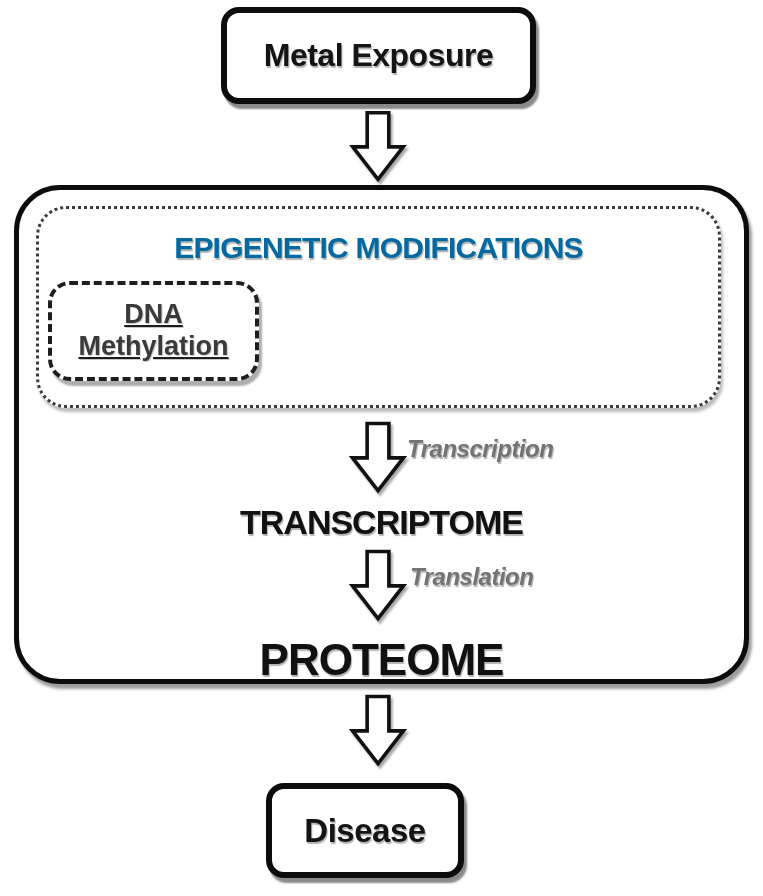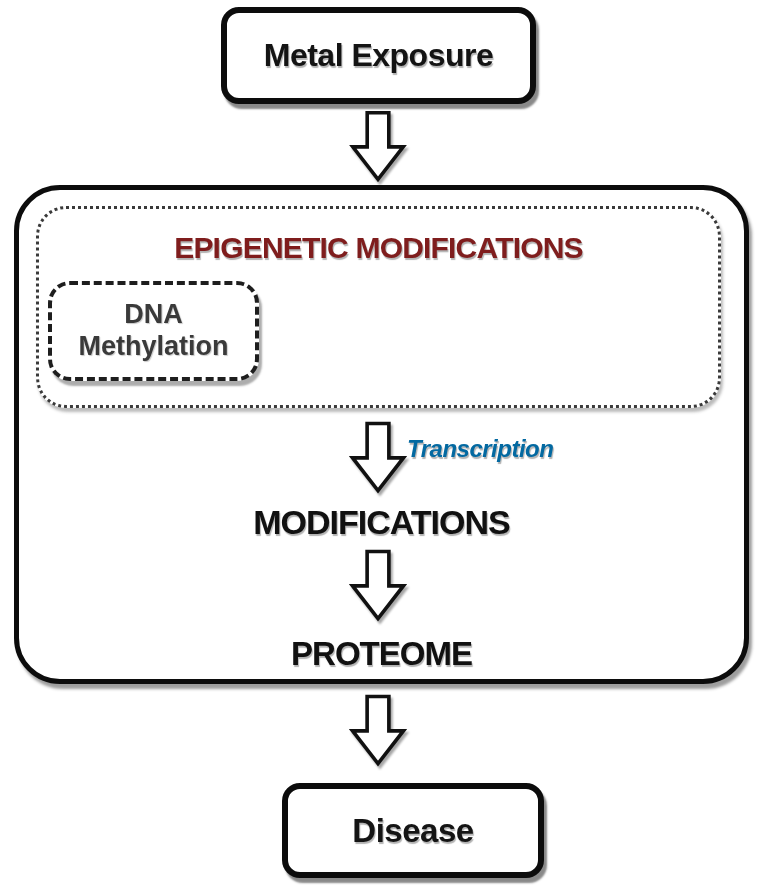--- a/index.html
+++ b/index.html
@@ -32,21 +32,21 @@
   }
   .solid-box .box-label {
     font-weight: 700;
     color: #141414;
     letter-spacing: -0.5px;
     text-shadow: 1px 1.5px 1px rgba(0,0,0,0.30);
     white-space: nowrap;
   }
   .metal-box  { left: 221px; top: 7px;   width: 315px; height: 97px; }
   .metal-box .box-label { font-size: 32px; }
-  .disease-box{ left: 282px; top: 783px; width: 262px; height: 95px; }
+  .disease-box{ left: 266px; top: 783px; width: 198px; height: 95px; }
   .disease-box .box-label { font-size: 33px; }
 
   
   .omics-container {
     position: absolute;
     left: 14px; top: 185px;
     width: 735px; height: 499px;
     background: #ffffff;
     border: 5px solid #0c0c0c;
     border-radius: 46px;
@@ -64,30 +64,31 @@
     box-shadow: 2px 4px 3px rgba(60,60,60,0.35);
     box-sizing: border-box;
   }
   .epi-title {
     position: absolute;
     left: 0; right: 0; top: 22px;
     text-align: center;
     font-size: 30px;
     font-weight: 700;
     letter-spacing: -0.8px;
-    color: #7f1d1d;
+    color: #0369a1;
     text-shadow: 1px 1.5px 1px rgba(0,0,0,0.30);
   }
   .epi-items {
     position: absolute;
     left: 9px; right: 9px; top: 72px;
     height: 100px;
     display: flex;
     justify-content: space-between;
     align-items: stretch;
+    text-decoration: underline;
   }
   .epi-item {
     display: flex;
     align-items: center;
     justify-content: center;
     text-align: center;
     border: 4px dashed #1e1e1e;
     border-radius: 22px;
     background: #ffffff;
     box-shadow: 3px 5px 2px rgba(50,50,50,0.40);
@@ -118,29 +119,29 @@
   .flow-node {
     position: absolute;
     left: 0; right: 0;
     text-align: center;
     font-weight: 700;
     color: #111111;
     letter-spacing: -1px;
     text-shadow: 1px 2px 1px rgba(0,0,0,0.30);
   }
   .transcriptome-node { top: 313px; font-size: 34px; }   
-  .proteome-node      { top: 445px; font-size: 33px; }
+  .proteome-node      { top: 445px; font-size: 44px; }
 
   
   .arrow-label {
     position: absolute;
     font-style: italic;
     font-weight: 700;
     font-size: 24px;
-    color: #0369a1;
+    color: #737373;
     letter-spacing: -0.5px;
     text-shadow: 1px 1.5px 1px rgba(0,0,0,0.30);
     white-space: nowrap;
   }
   .transcription-label { left: 407px; top: 435px; }
   .translation-label   { left: 410px; top: 563px; }
 </style>
 </head>
 <body>
 
@@ -158,32 +159,33 @@
 
     <div class="epi-box">
       <div class="epi-title">EPIGENETIC MODIFICATIONS</div>
       <div class="epi-items">
         <div class="epi-item epi-item-1">
           <span class="wrap2">DNA Methylation</span>
         </div>
       </div>
     </div>
 
-    <div class="flow-node transcriptome-node">MODIFICATIONS</div>
+    <div class="flow-node transcriptome-node">TRANSCRIPTOME</div>
     <div class="flow-node proteome-node">PROTEOME</div>
   </div>
 
   <svg class="arrow-svg arrow-2" width="58" height="76" viewBox="0 0 64 80">
     <polygon points="20,3 44,3 44,41 60,41 32,77 4,41 20,41" fill="#ffffff" stroke="#111111" stroke-width="4" stroke-linejoin="miter"></polygon>
   </svg>
   <span class="arrow-label transcription-label">Transcription</span>
 
   <svg class="arrow-svg arrow-3" width="58" height="76" viewBox="0 0 64 80">
     <polygon points="20,3 44,3 44,41 60,41 32,77 4,41 20,41" fill="#ffffff" stroke="#111111" stroke-width="4" stroke-linejoin="miter"></polygon>
   </svg>
+  <span class="arrow-label translation-label">Translation</span>
 
   <svg class="arrow-svg arrow-4" width="58" height="76" viewBox="0 0 64 80">
     <polygon points="20,3 44,3 44,41 60,41 32,77 4,41 20,41" fill="#ffffff" stroke="#111111" stroke-width="4" stroke-linejoin="miter"></polygon>
   </svg>
 
   <div class="solid-box disease-box">
     <span class="box-label">Disease</span>
   </div>
 
 </div>

